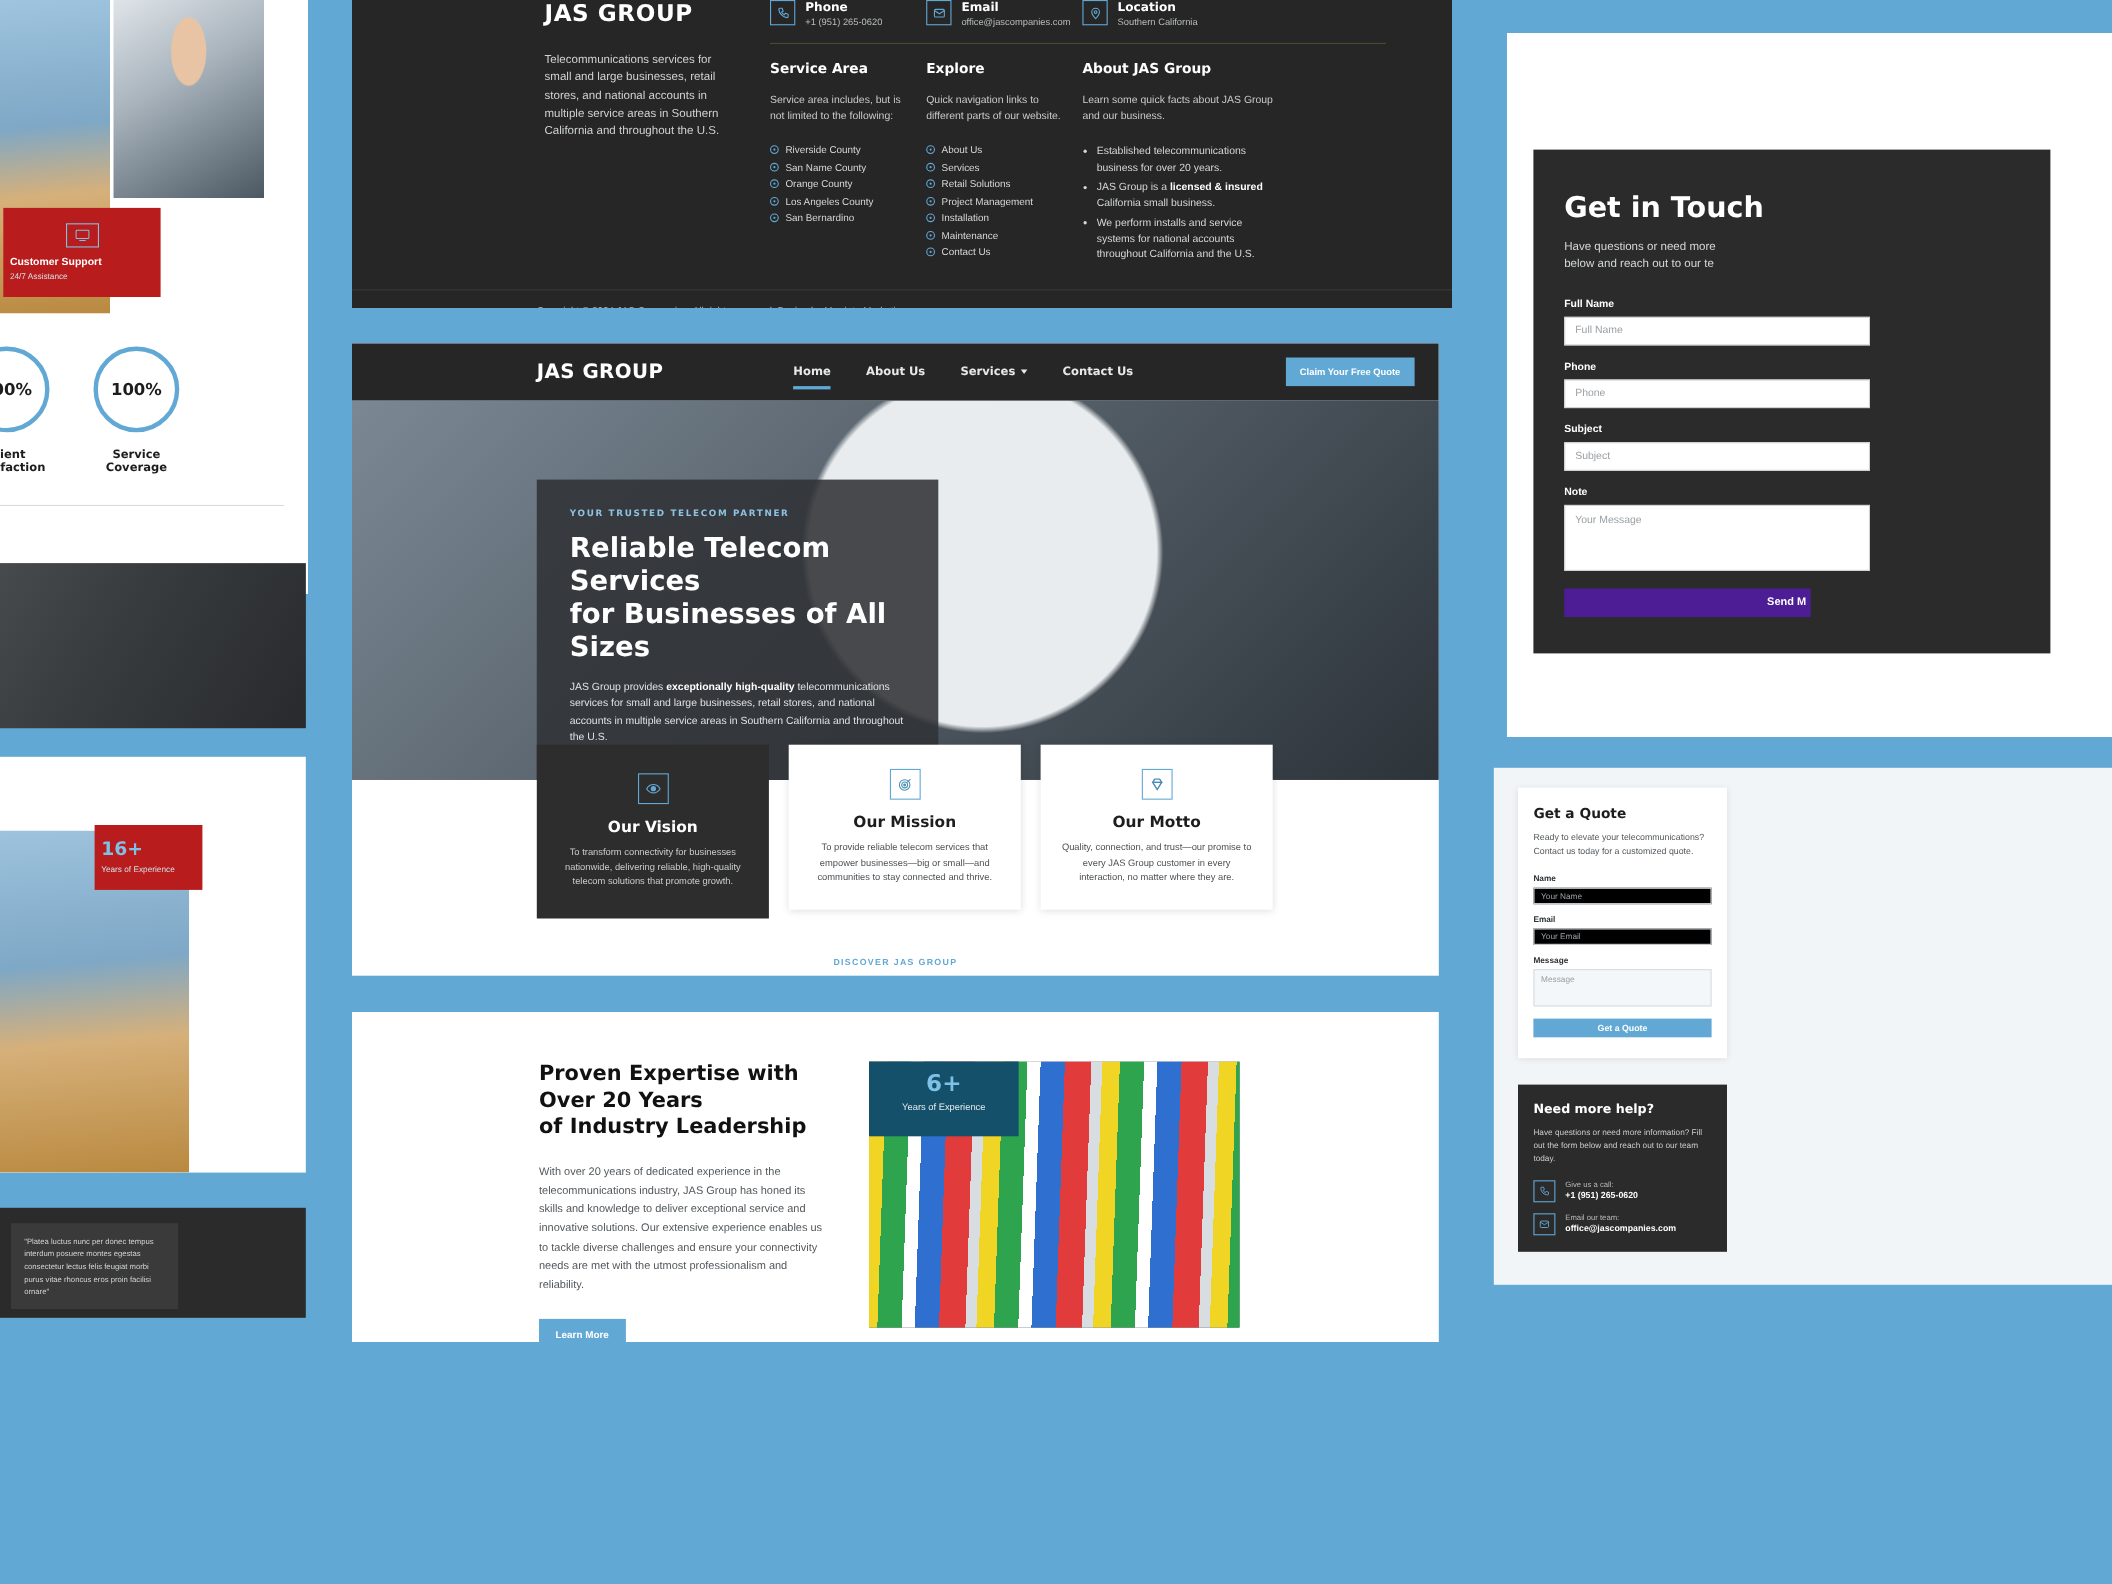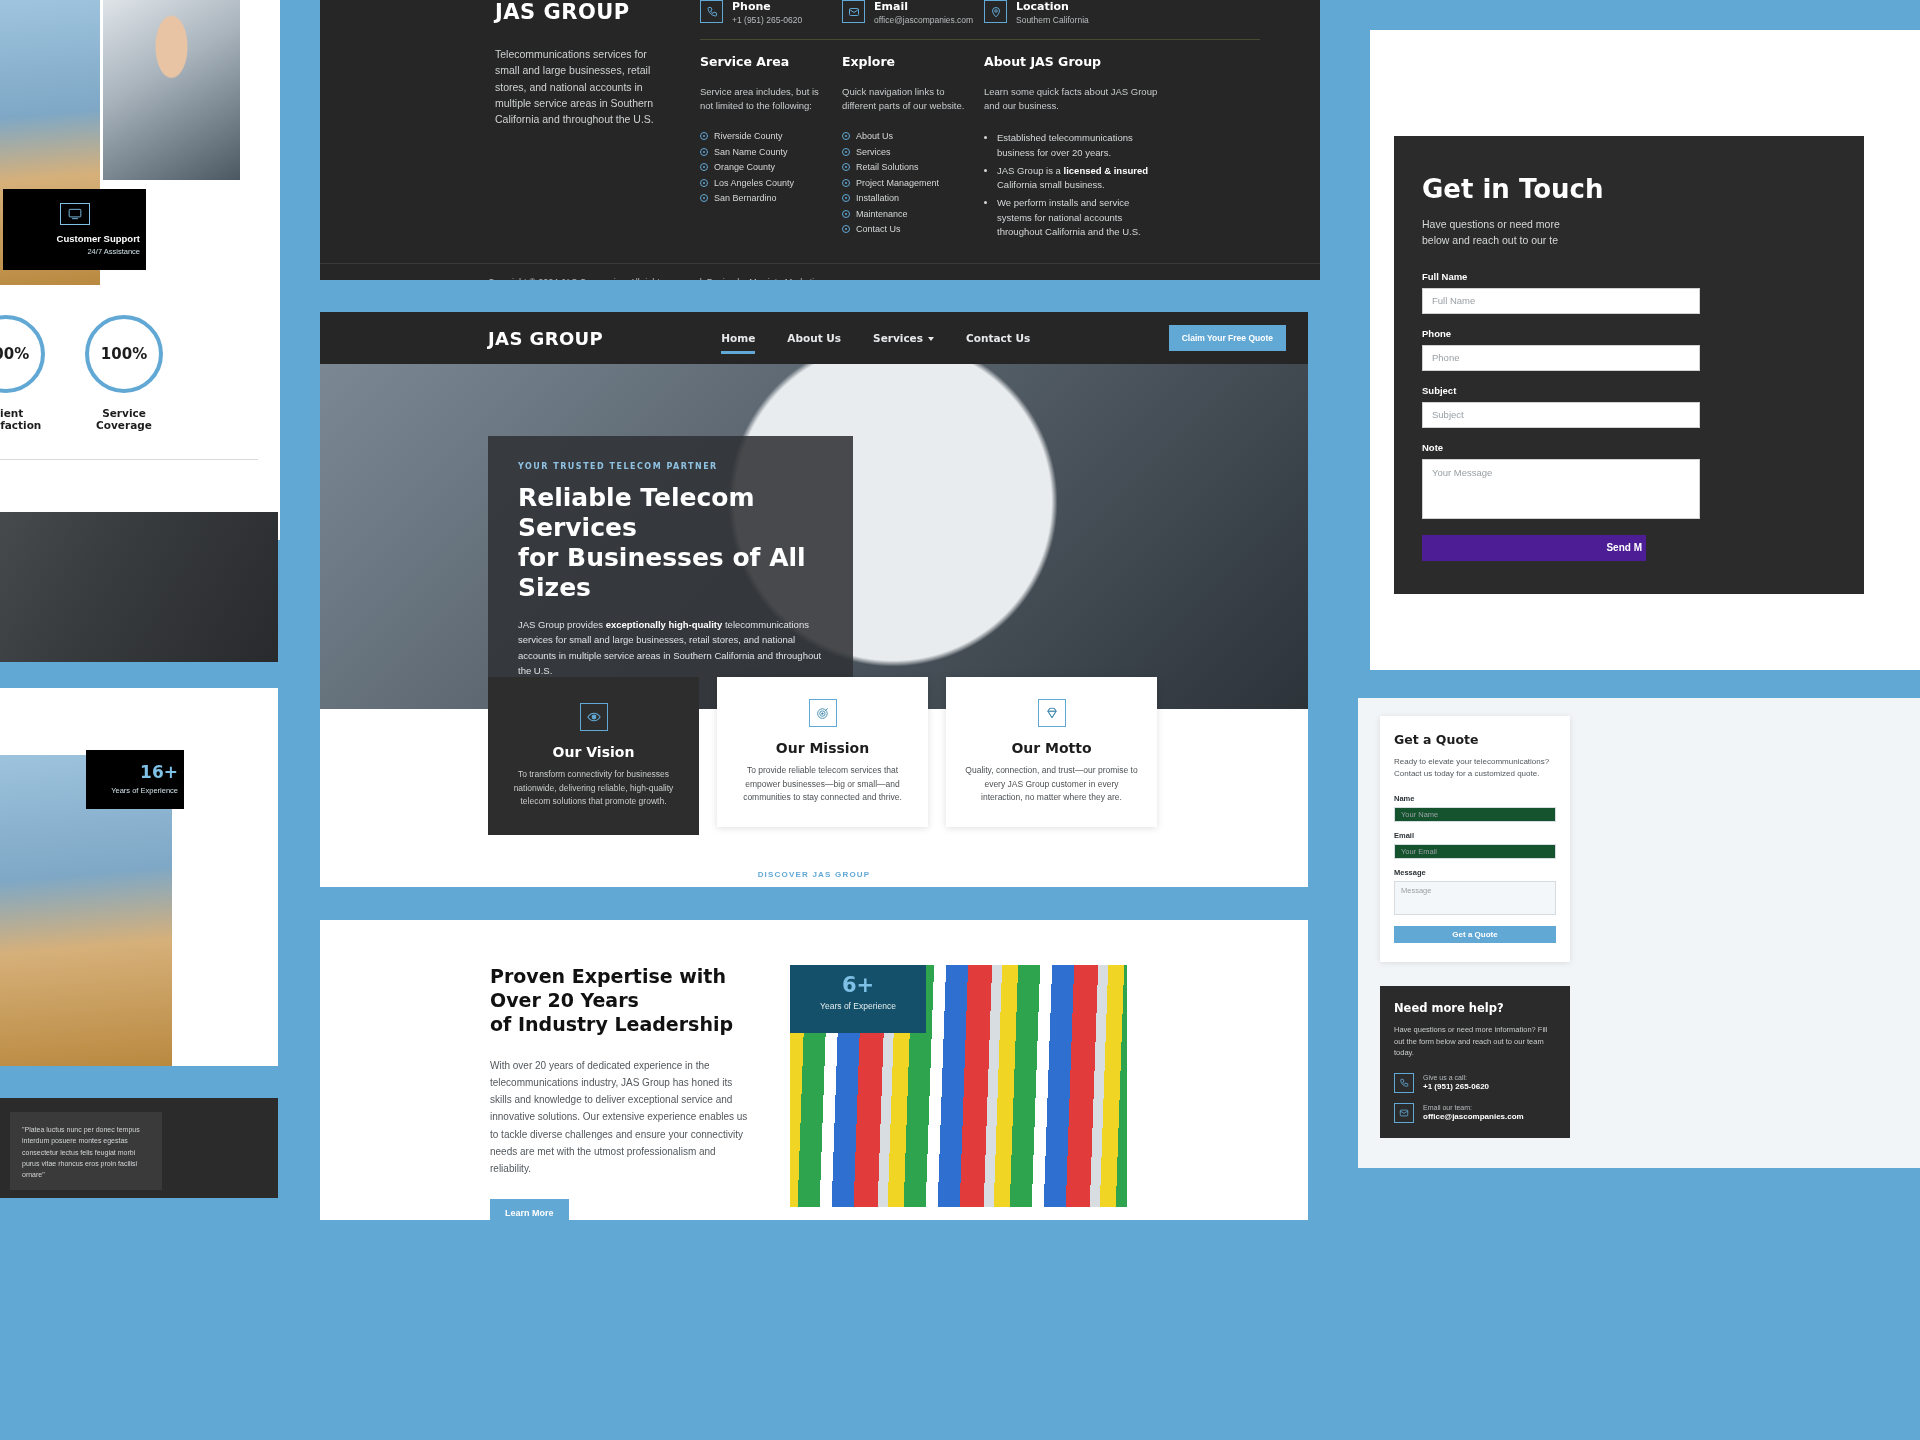--- a/index.html
+++ b/index.html
@@ -84,21 +84,21 @@
   .badge { position:absolute; left:0; top:0; width: 136px; height: 68px; background:#145069; color:#fff; text-align:center; padding-top: 10px; z-index: 3; }
   .badge-n { font-family:"DejaVu Sans",sans-serif; font-weight:700; font-size: 21px; color:#7fc0e6; line-height:1; }
   .badge-l { font-size: 8.5px; margin-top: 5px; color:#e4ecef; }
   .cables { position:absolute; left:0; top:0; width: 337px; height: 242px; overflow:hidden; }
 
   
   #left-top { left: -60px; top: -15px; width: 340px; height: 555px; background: #fff; }
   .lt-photos { position:relative; height: 300px; }
   .lt-ph-a { position:absolute; left:60px; top:15px; width:100px; height:285px; overflow:hidden; }
   .lt-ph-b { position:absolute; left:163px; top:15px; width:137px; height:180px; overflow:hidden; }
-  .tag-dark { position:absolute; background:#000000; color:#fff; text-align:right; padding: 14px 6px; }
+  .tag-dark { position:absolute; background:#b91c1c; color:#fff; text-align:left; padding: 14px 6px; }
   .tag-t { font-size: 9.5px; font-weight: 700; }
   .tag-s { font-size: 7.5px; margin-top: 3px; color:#cfe0e7; }
   .tag-ico { width: 30px; height: 22px; border: 1px solid #7fc0e6; margin: 0 auto 8px; display:flex;align-items:center;justify-content:center; }
   .tag-ico svg { width: 14px; height: 12px; }
   .stats { display:flex; gap: 30px; padding: 30px 0 0 22px; }
   .stat { text-align:center; width: 88px; }
   .ring { width: 78px; height: 78px; border-radius: 50%; border: 4px solid #62a8d5; display:flex;align-items:center;justify-content:center; margin: 0 auto 14px; }
   .ring span { font-family:"DejaVu Sans",sans-serif; font-weight:700; font-size: 15px; color:#1d1d1d; }
   .stat-l { font-family:"DejaVu Sans",sans-serif; font-weight:700; font-size: 10.5px; color:#1d1d1d; }
   .hr-thin { margin: 28px 22px 0; border-top: 1px solid #d8dbdd; }
@@ -129,21 +129,21 @@
   
   #r-white-top { left: 1370px; top: 30px; width: 560px; height: 640px; background:#fff; }
   #r-white-bot { left: 1358px; top: 698px; width: 572px; height: 470px; background:#f2f5f7; }
 
   
   #r-quote { left: 1380px; top: 716px; width: 190px; height: 246px; background:#fff; box-shadow: 0 1px 6px rgba(0,0,0,.1); }
   .q-in { padding: 16px 14px; }
   .q-h { font-family:"DejaVu Sans",sans-serif; font-weight:700; font-size: 12.5px; color:#1d1d1d; margin-bottom: 9px; }
   .q-p { font-size: 8px; line-height:1.55; color:#53585c; margin-bottom: 13px; }
   .q-l { font-size: 7.5px; font-weight:700; color:#2c3135; margin-bottom: 4px; }
-  .q-i { height: 15px; background:#14532d; border:1px solid #d7dce0; font-size:7.5px; color:#9aa0a5; padding: 0 6px; display:flex;align-items:center; margin-bottom: 9px; }
+  .q-i { height: 15px; background:#000000; border:1px solid #d7dce0; font-size:7.5px; color:#9aa0a5; padding: 0 6px; display:flex;align-items:center; margin-bottom: 9px; }
   .q-a { height: 34px; background:#f4f7f9; border:1px solid #d7dce0; font-size:7.5px; color:#9aa0a5; padding: 4px 6px; margin-bottom: 11px; }
   .q-btn { height: 17px; background:#62a8d5; color:#fff; font-size:8px; font-weight:700; display:flex;align-items:center;justify-content:center; }
 
   
   #r-help { left: 1380px; top: 986px; width: 190px; height: 152px; background:#2b2b2b; }
   .h-in { padding: 15px 14px; }
   .h-h { font-family:"DejaVu Sans",sans-serif; font-weight:700; font-size: 11.5px; color:#fff; margin-bottom: 9px; }
   .h-p { font-size: 7.5px; line-height:1.55; color:#c9cccd; margin-bottom: 14px; }
   .h-row { display:flex; align-items:center; gap: 9px; margin-bottom: 10px; }
   .h-ico { width: 20px; height: 20px; border: 1px solid #62a8d5; display:flex;align-items:center;justify-content:center; flex:0 0 auto; }

